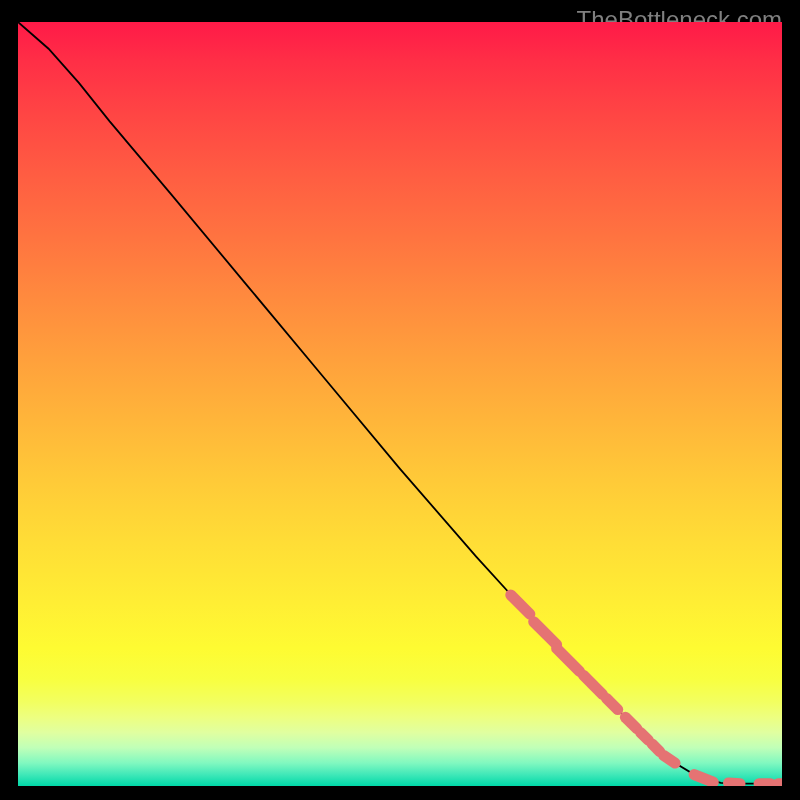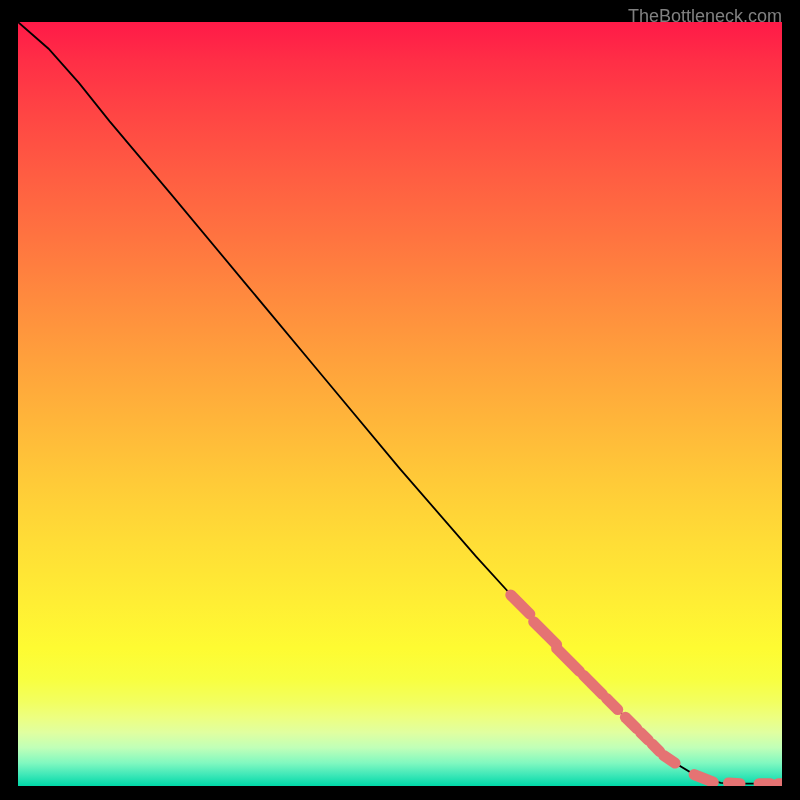--- a/index.html
+++ b/index.html
@@ -36,21 +36,21 @@
         #80f8c0 97%,
         #40e8b8 98.5%,
         #00d8a8 100%
       );
     }
     .watermark {
       position: absolute;
       top: 6px;
       right: 18px;
       color: #808080;
-      font-size: 18px;
+      font-size: 24px;
       font-family: Arial, sans-serif;
     }
     svg.line-layer {
       position: absolute;
       top: 0;
       left: 0;
       width: 100%;
       height: 100%;
       pointer-events: none;
     }

